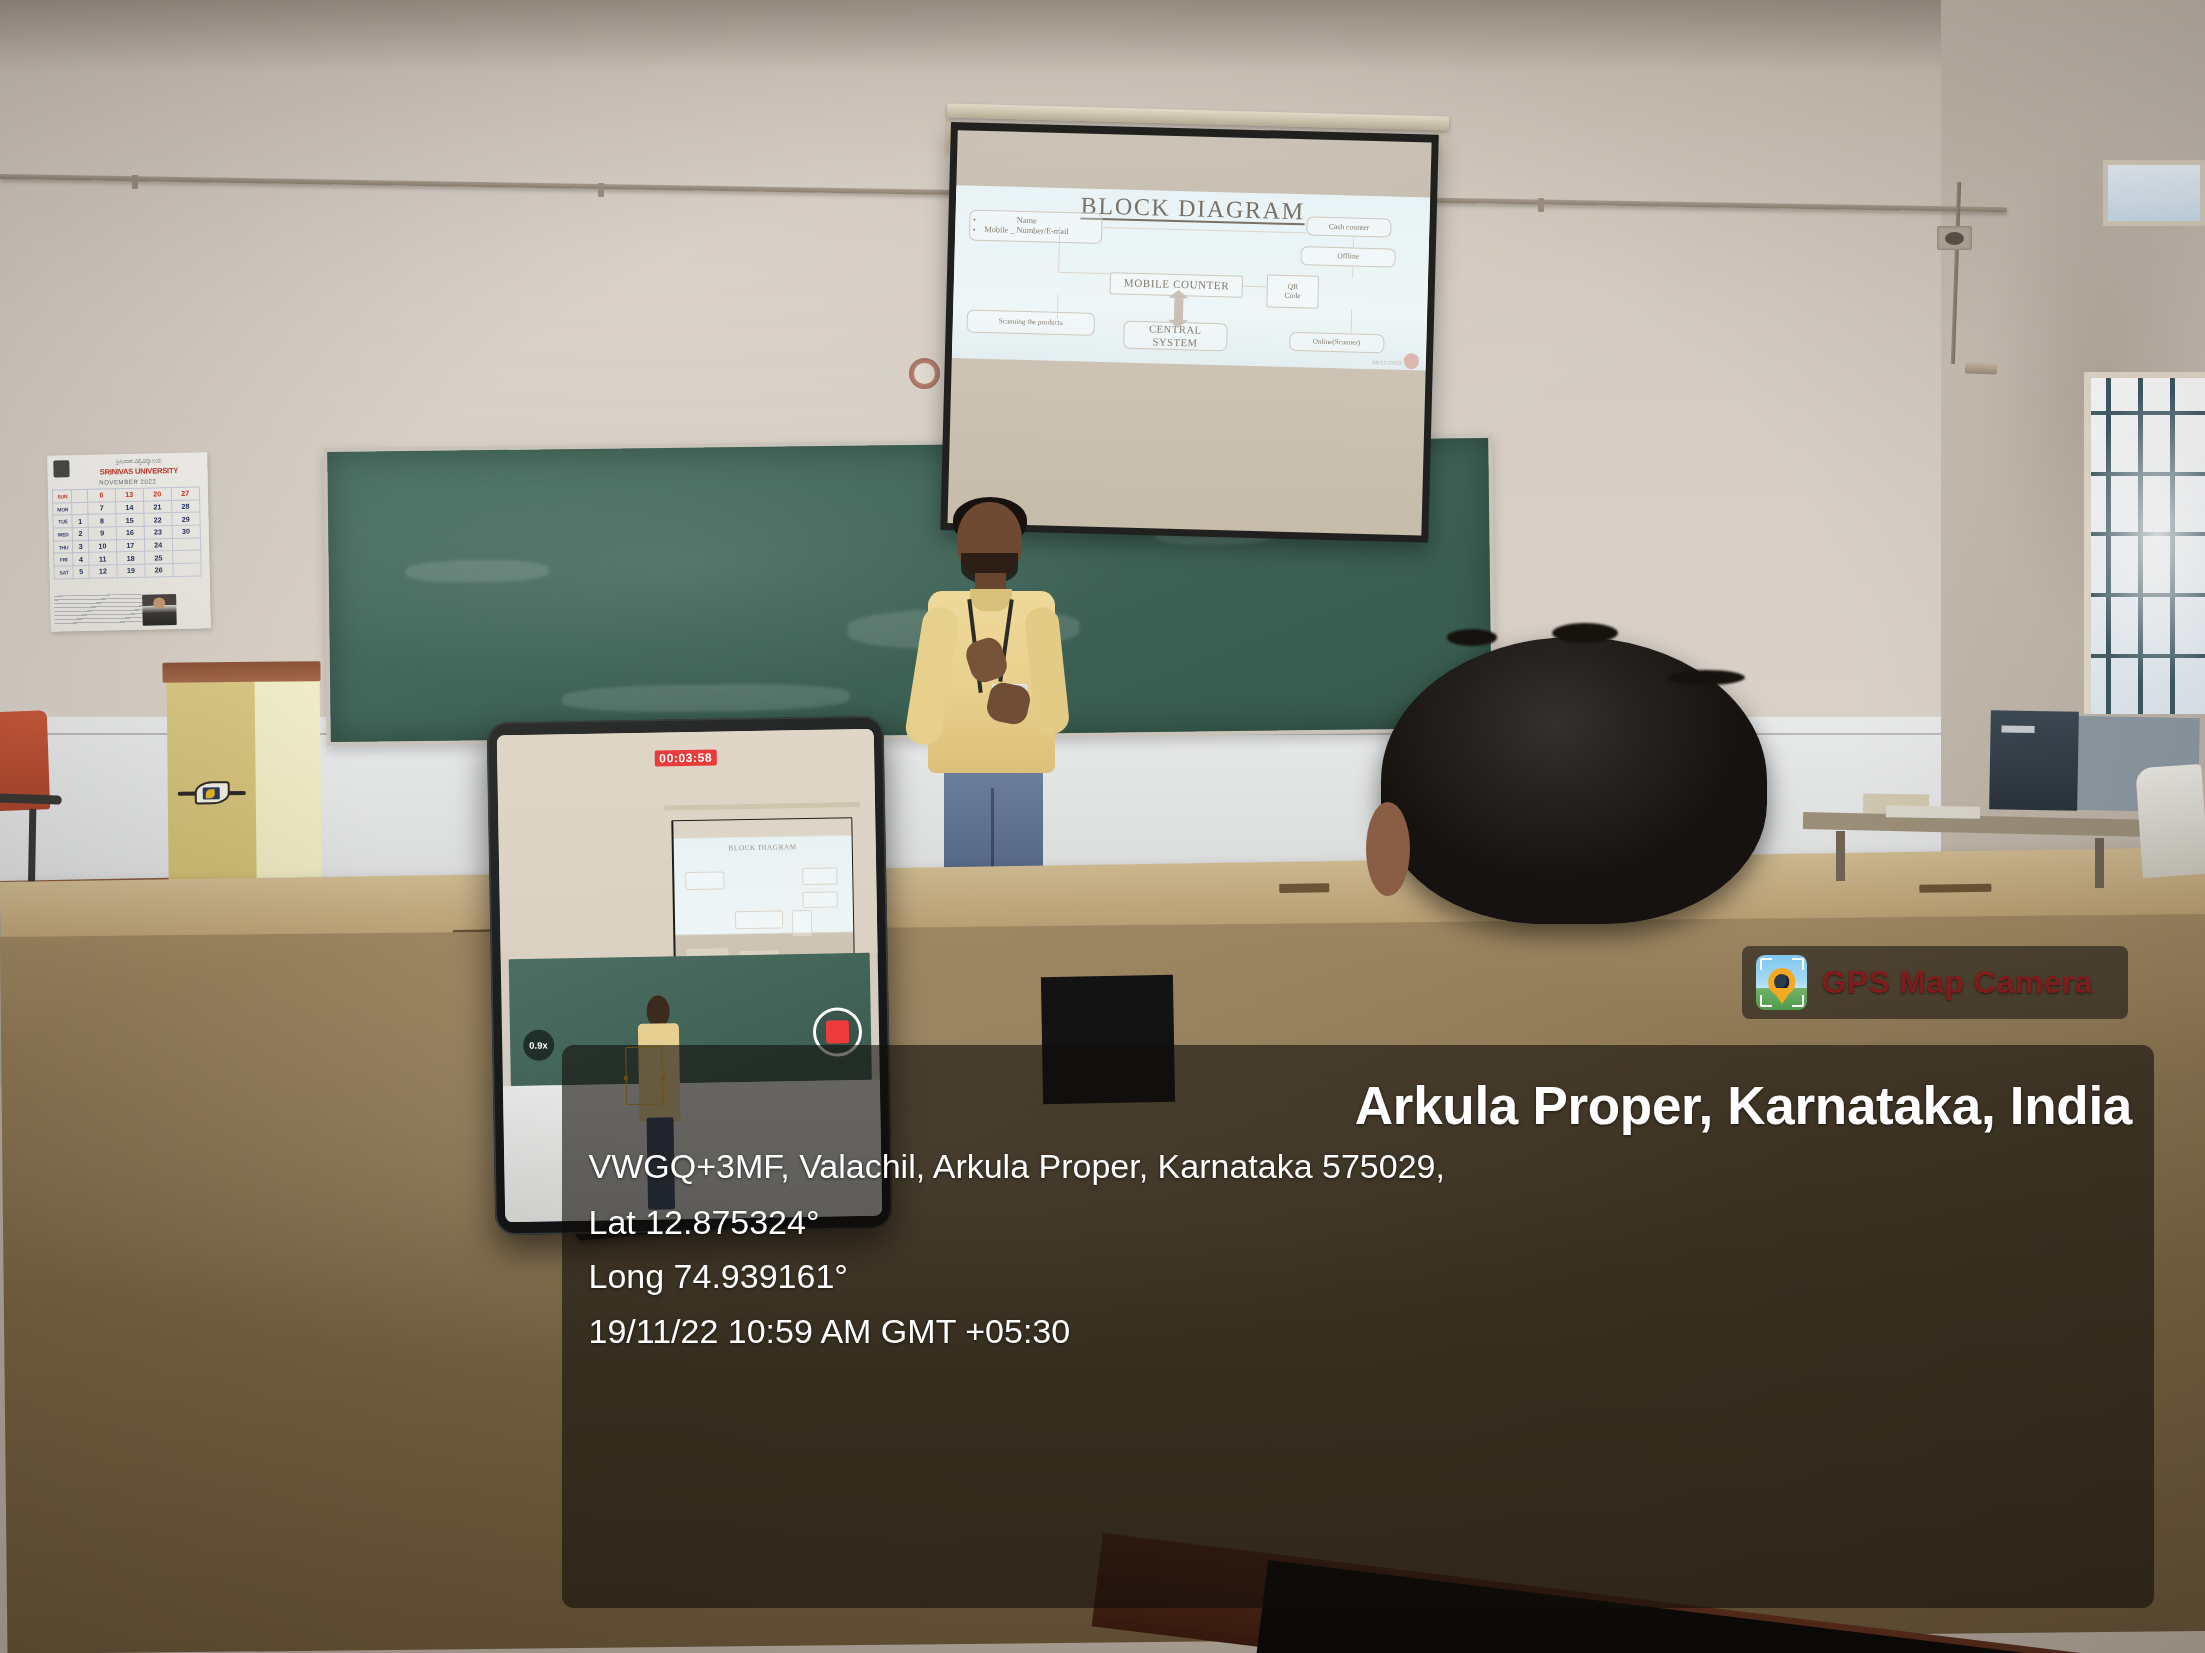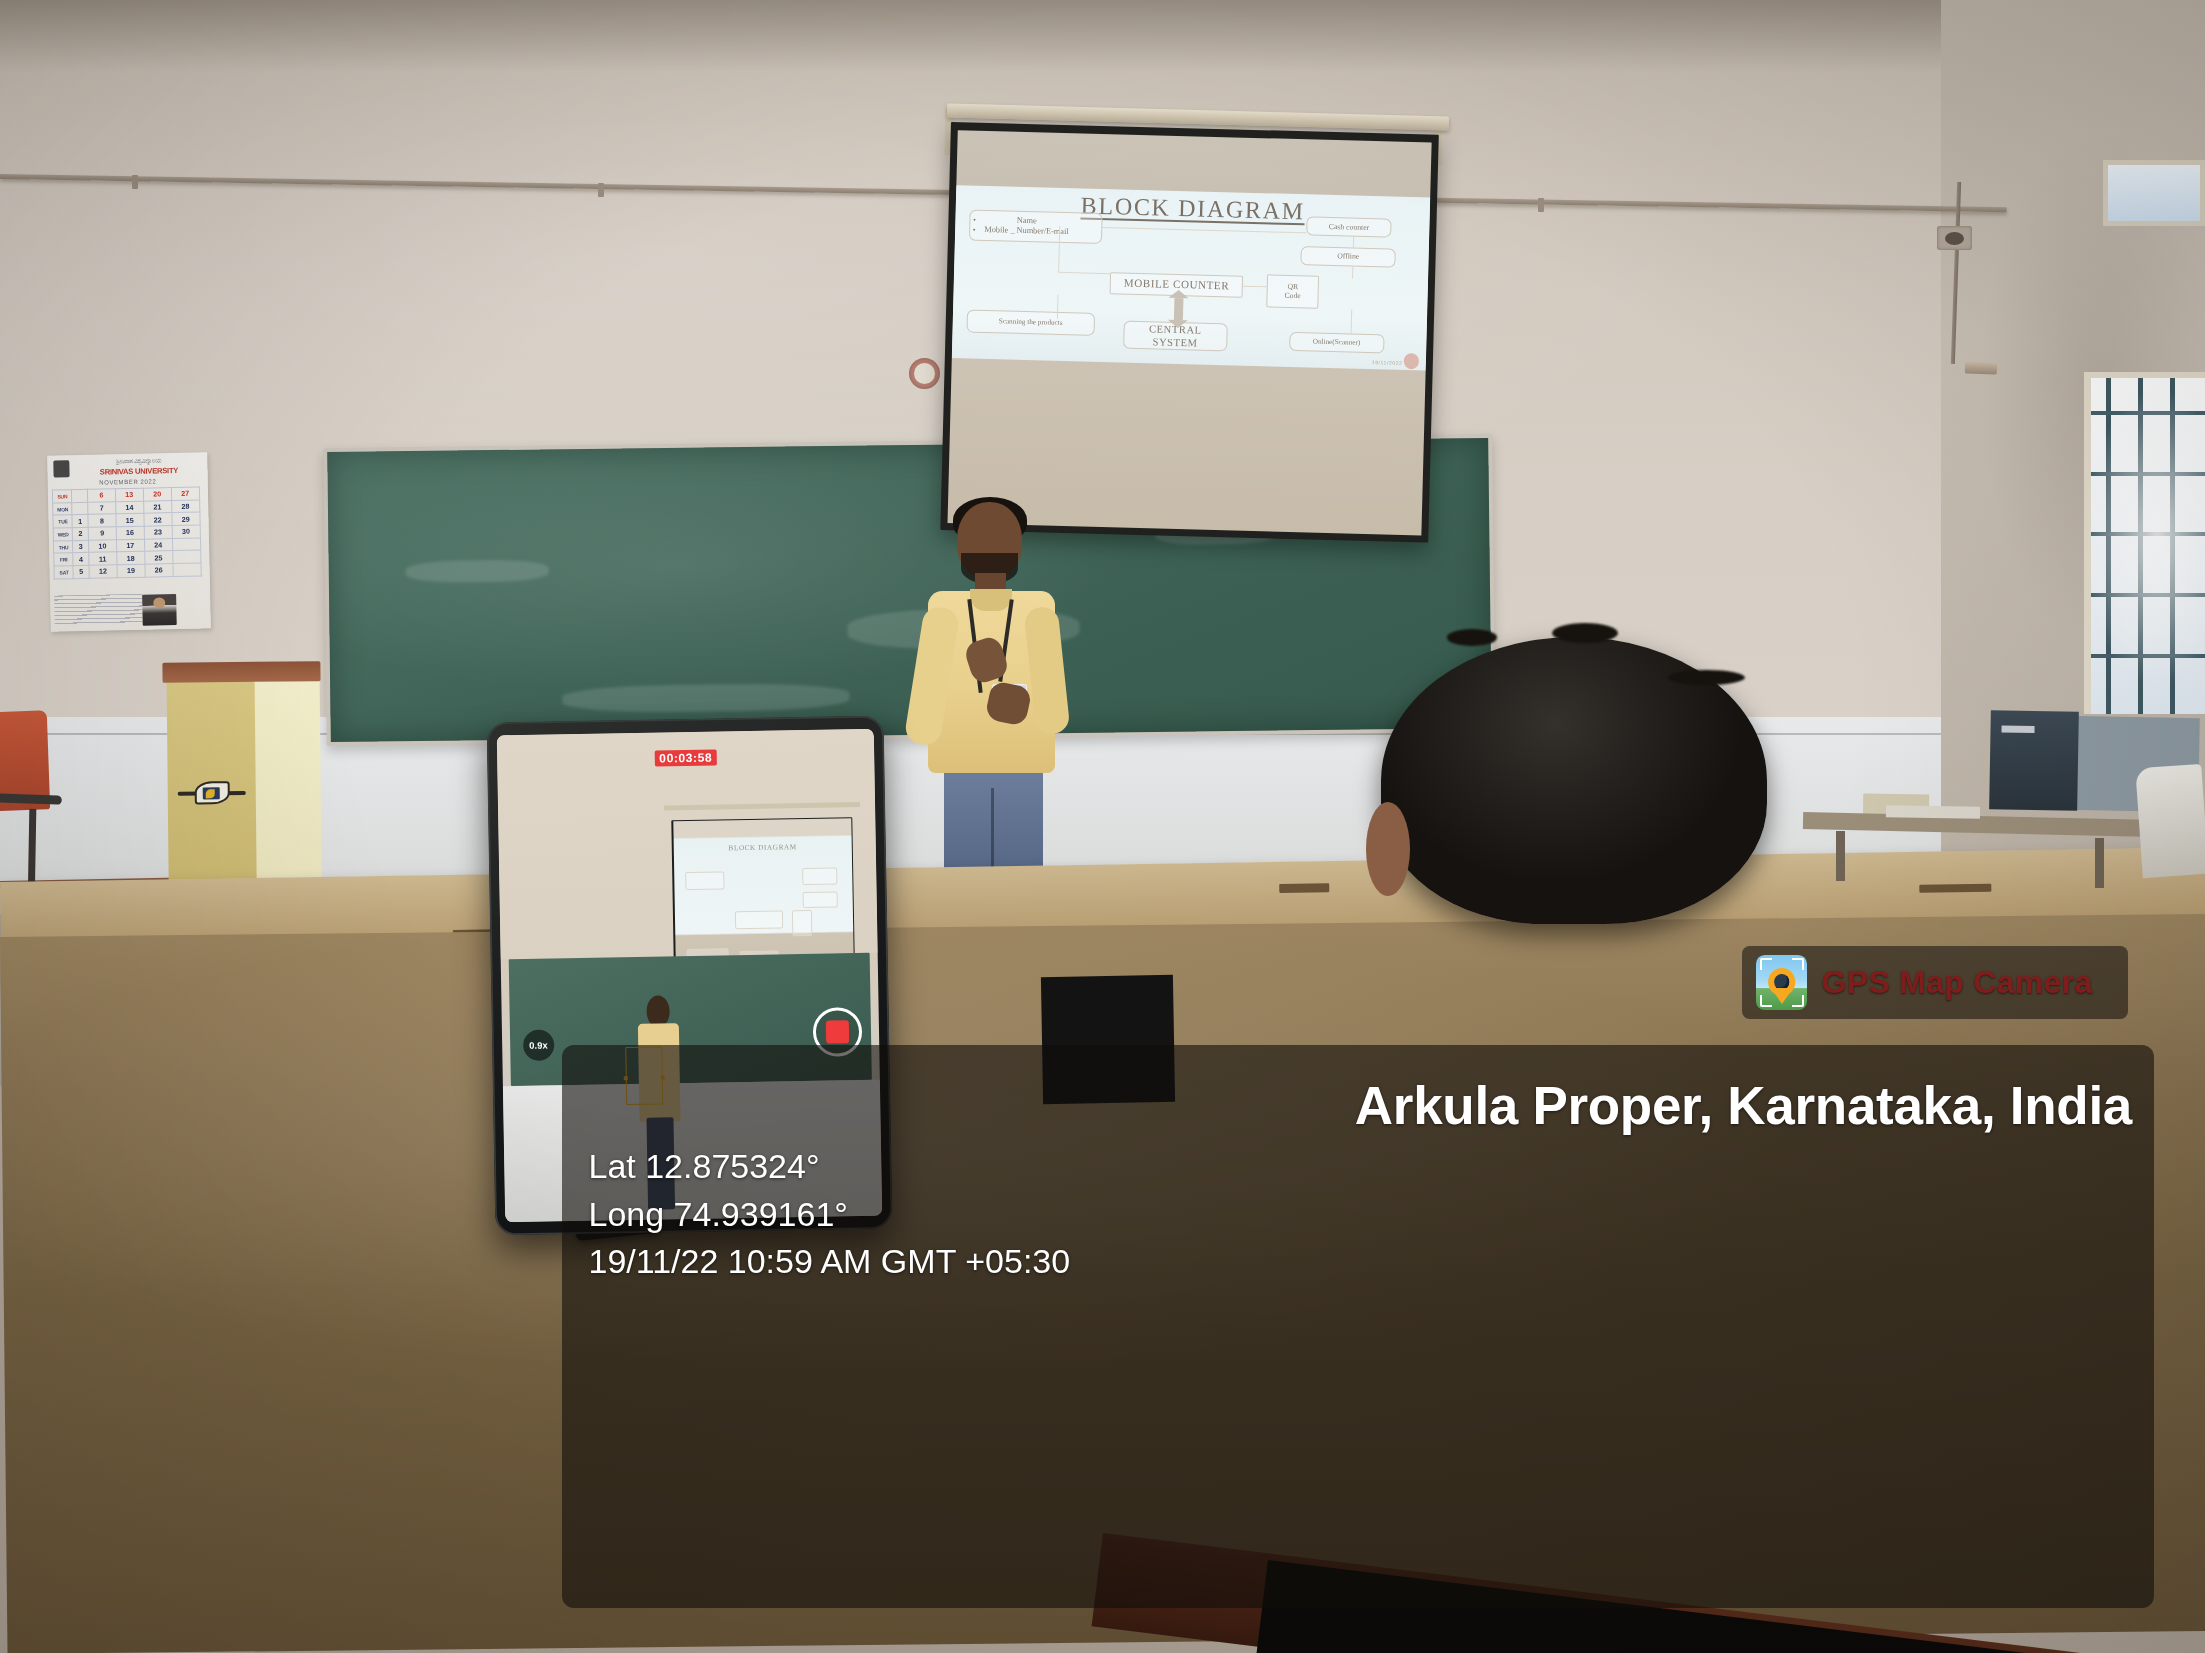--- a/index.html
+++ b/index.html
@@ -476,21 +476,21 @@
     font-size:53px;font-weight:bold;line-height:1.0;margin:0 0 13.2px 0;
     text-shadow:0 1.1px 3.3px rgba(0,0,0,.6);letter-spacing:-0.3px;text-align:right;
   }
   .info-line{
     font-size:34px;line-height:1.28;margin:0;
     text-shadow:0 1.1px 3.3px rgba(0,0,0,.6);
   }
   .info-line.addr{max-width:1367px;}
   .info-line.sp{margin-top:11px;}
   .info-line.sp2{margin-top:12px;}
-  .info-line.sp3{margin-top:4px;}
+  .info-line.sp3{margin-top:11px;}
 
   
   .vignette{
     position:absolute;inset:0;pointer-events:none;
     background:radial-gradient(ellipse 85% 80% at 50% 42%,rgba(0,0,0,0) 40%,rgba(0,0,0,.22) 100%);
   }
 </style>
 </head>
 <body>
 
@@ -753,19 +753,20 @@
       <span class="brk br"></span>
       <span class="ring"></span>
       <span class="pin"></span>
     </div>
     <div class="gps-label">GPS Map Camera</div>
   </div>
 
 
   <div class="info-panel">
     <div class="info-title">Arkula Proper, Karnataka, India</div>
+    <div class="info-line addr">VWGQ+3MF, Valachil, Arkula Proper, Karnataka 575029,</div>
     <div class="info-line sp2">Lat 12.875324°</div>
     <div class="info-line sp3">Long 74.939161°</div>
     <div class="info-line sp3">19/11/22 10:59 AM GMT +05:30</div>
   </div>
 
 </div>
 
 
 </body></html>

